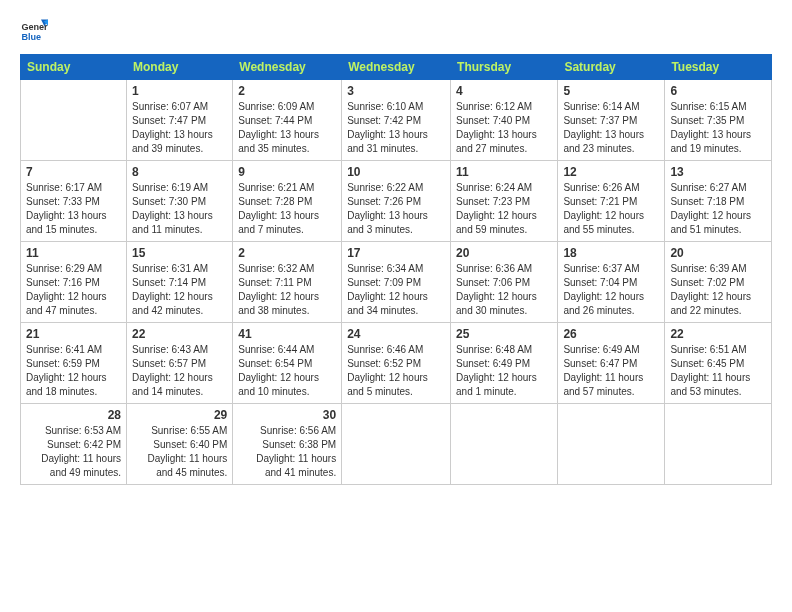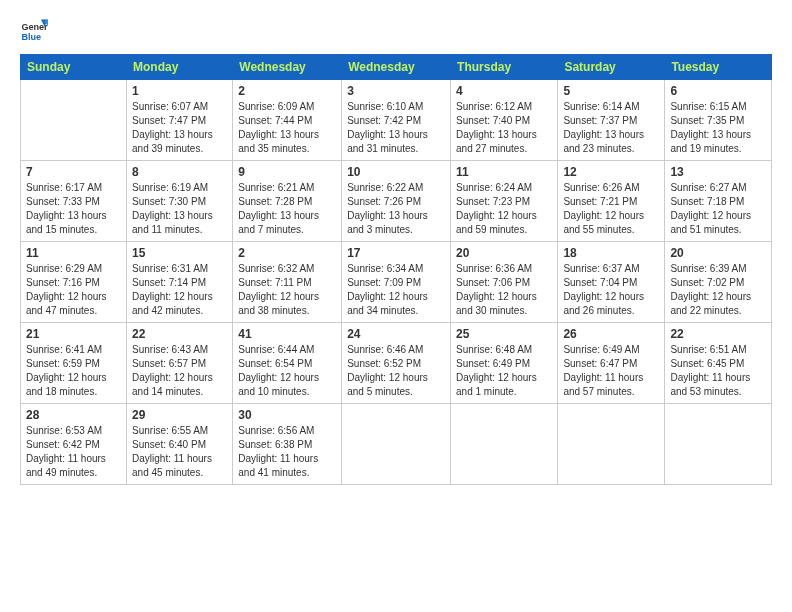--- a/index.html
+++ b/index.html
@@ -89,20 +89,21 @@
       display: block;
       margin-bottom: 2px;
     }
     .day-info {
       color: #333;
       font-size: 10px;
       line-height: 1.4;
     }
     .last-row td {
       border-bottom: 1px solid #ccc;
+      text-align: right;
     }
   </style>
 </head>
 <body>
 
 <div class="page">
   <div class="header">
     <div class="logo">
       <svg class="logo-icon" viewBox="0 0 40 40" xmlns="http://www.w3.org/2000/svg">
         <text x="2" y="20" font-size="13" font-weight="bold" fill="#333" font-family="Arial">General</text>

